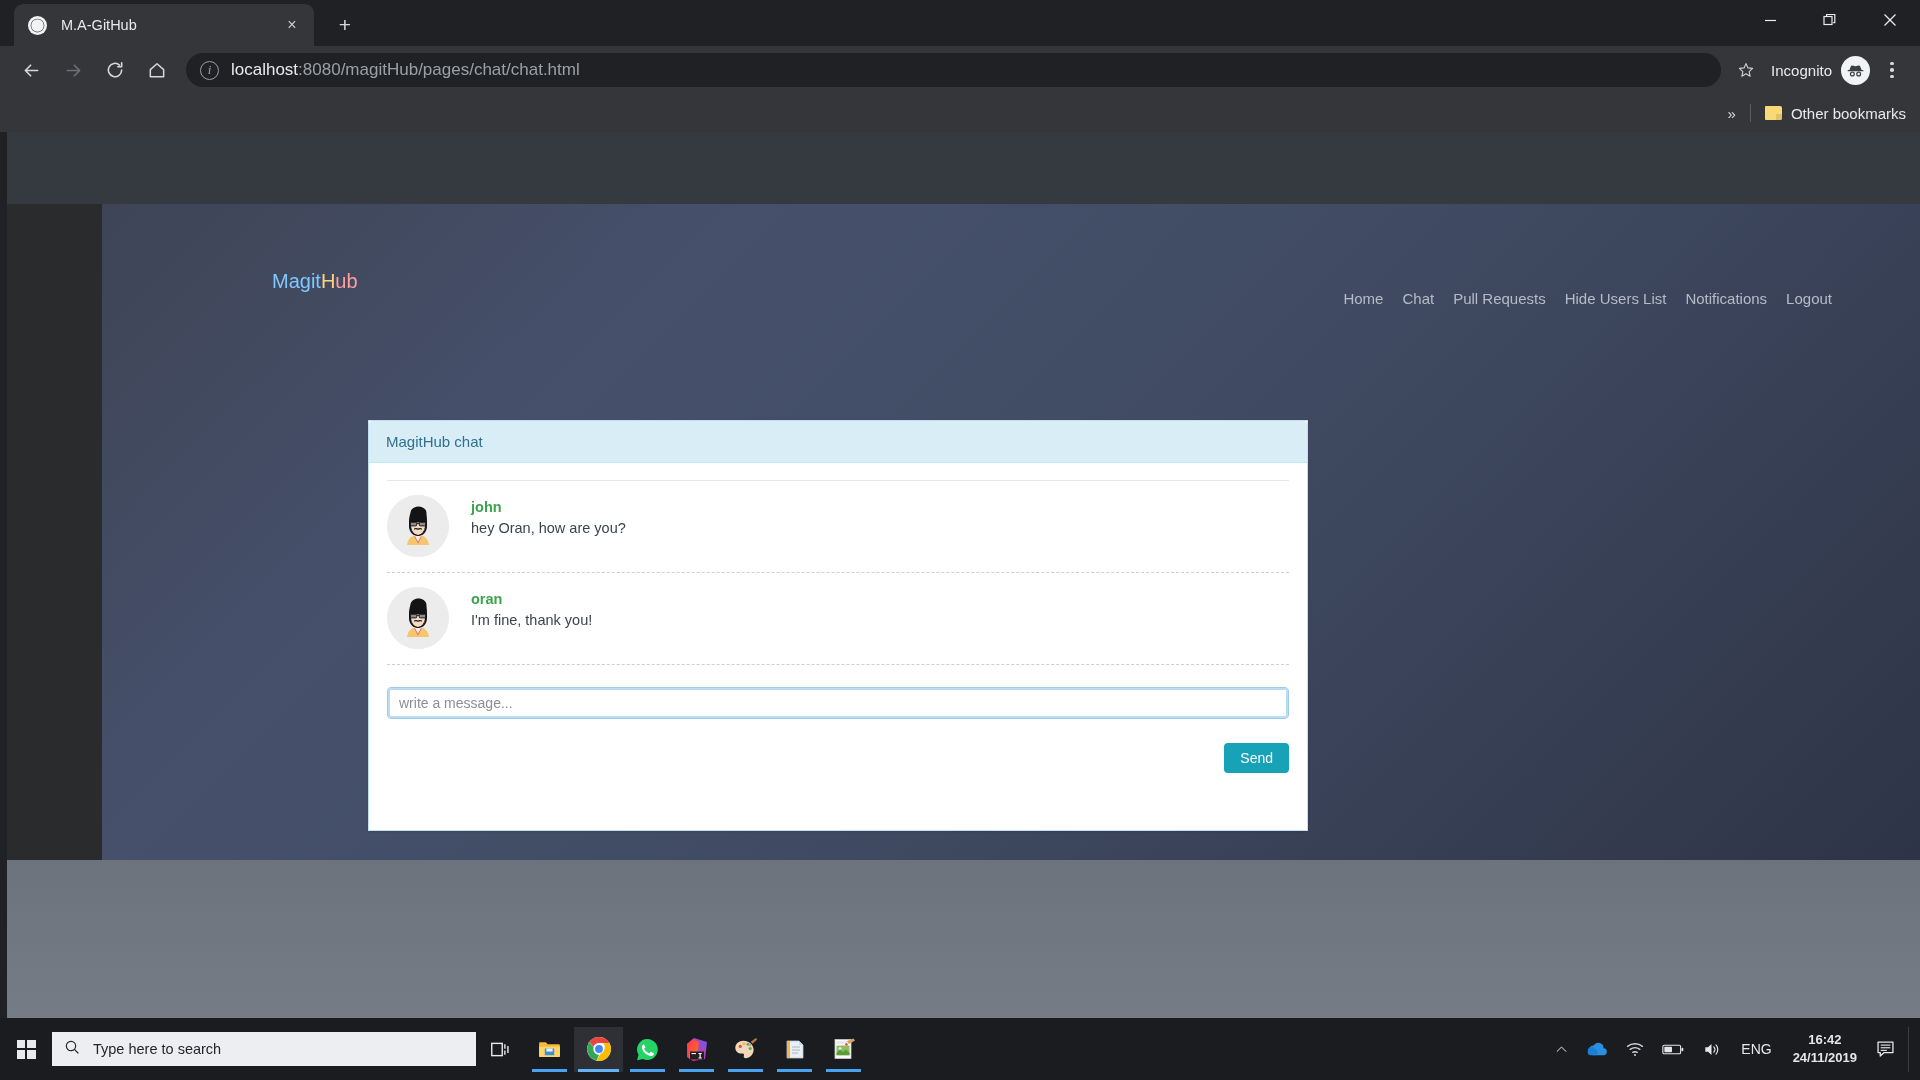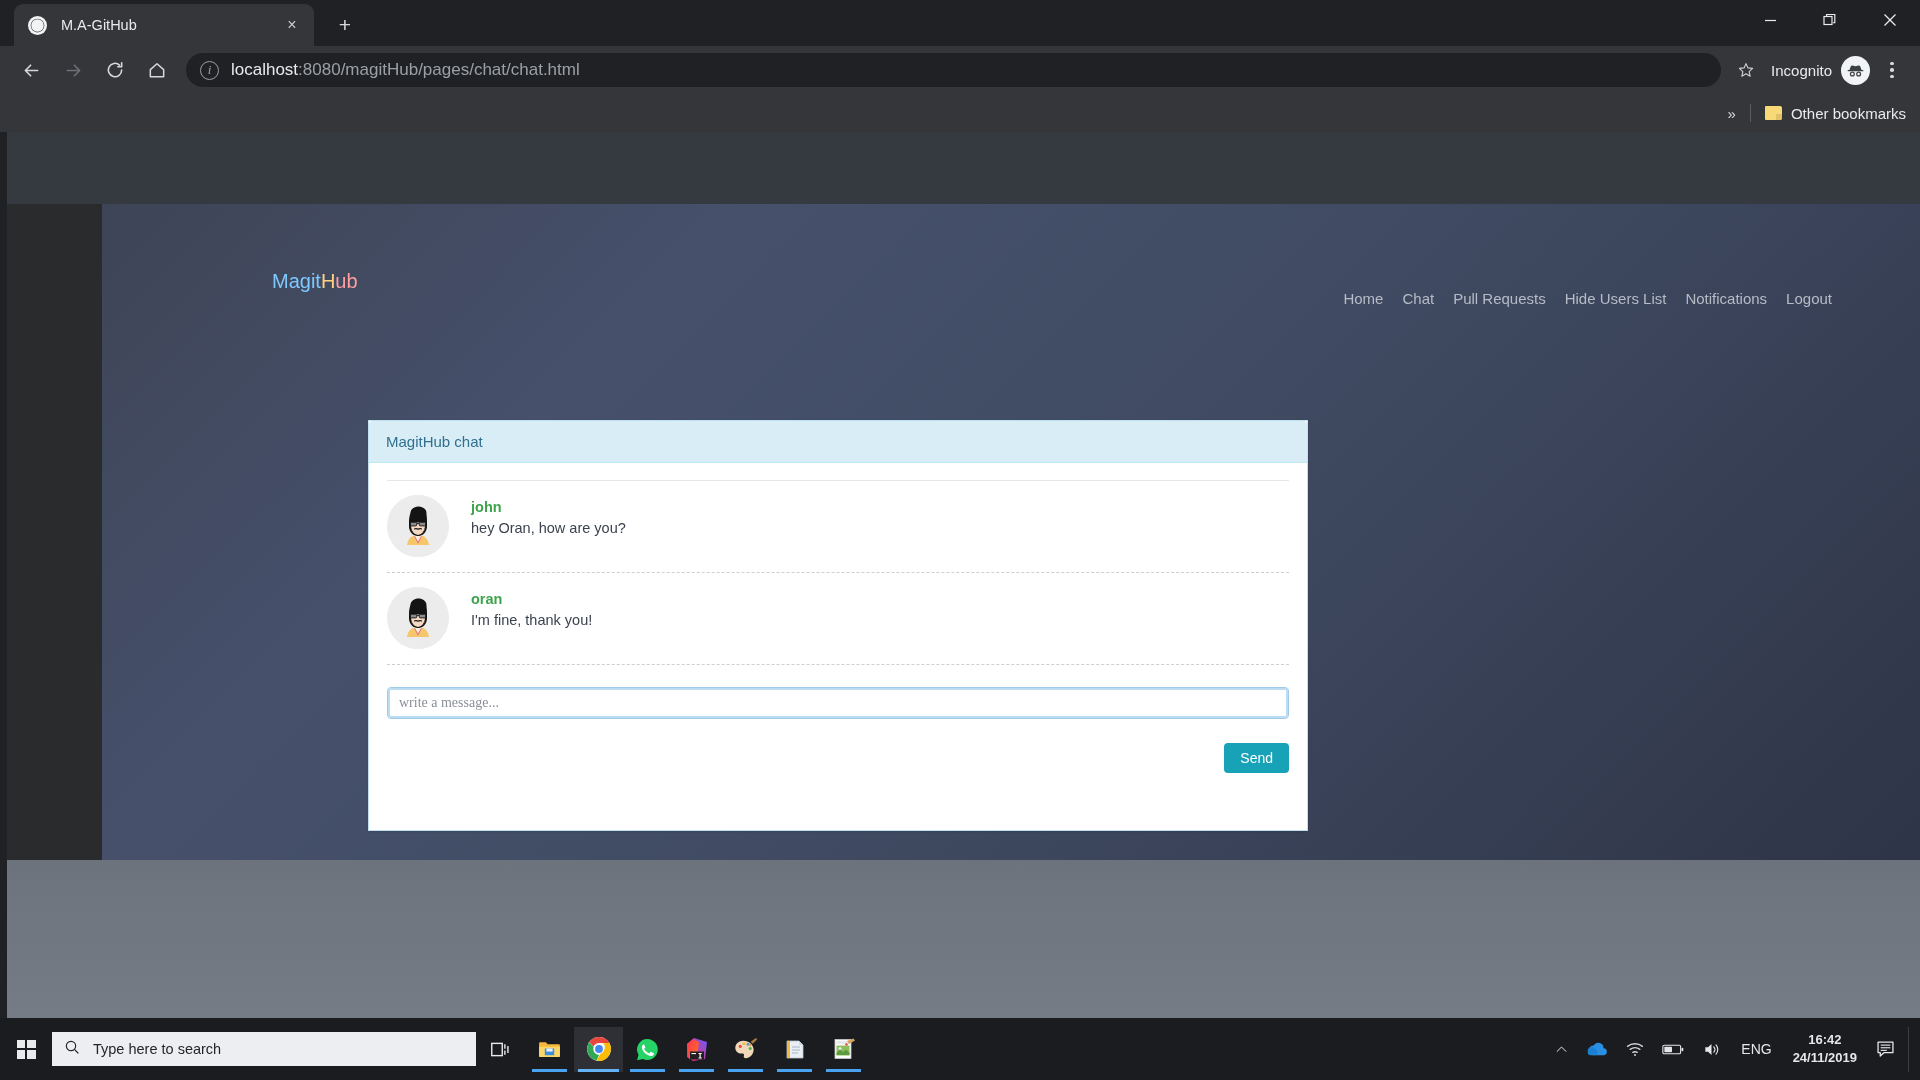--- a/index.html
+++ b/index.html
@@ -127,21 +127,21 @@
   }
   .msg-content { padding-top:4px; }
   .msg-user { font-size:14.5px; font-weight:bold; color:#3fa34d; margin-bottom:5px; }
   .msg-text { font-size:14.5px; color:#3c4350; }
 
   .compose { padding:22px 0 0 0; }
   .compose-input {
     width:100%; height:32px; border:1px solid #9ecbe8; border-radius:4px;
     outline:2px solid #bcdcf2; outline-offset:-3px;
     padding:0 11px; font-size:14px; color:#555;
-    font-family:Liberation Serif, serif; background:#fff;
+    font-family:Liberation Sans, sans-serif; background:#fff;
   }
   .compose-input::placeholder { color:#8a8f96; }
   .compose-row { display:flex; justify-content:flex-end; padding-top:24px; }
   .send-btn {
     background:#17a2b8; color:#fff; border:none; border-radius:4px;
     padding:7px 16px; font-size:14px; cursor:pointer;
     font-family:"Liberation Sans", sans-serif;
   }
 
   

